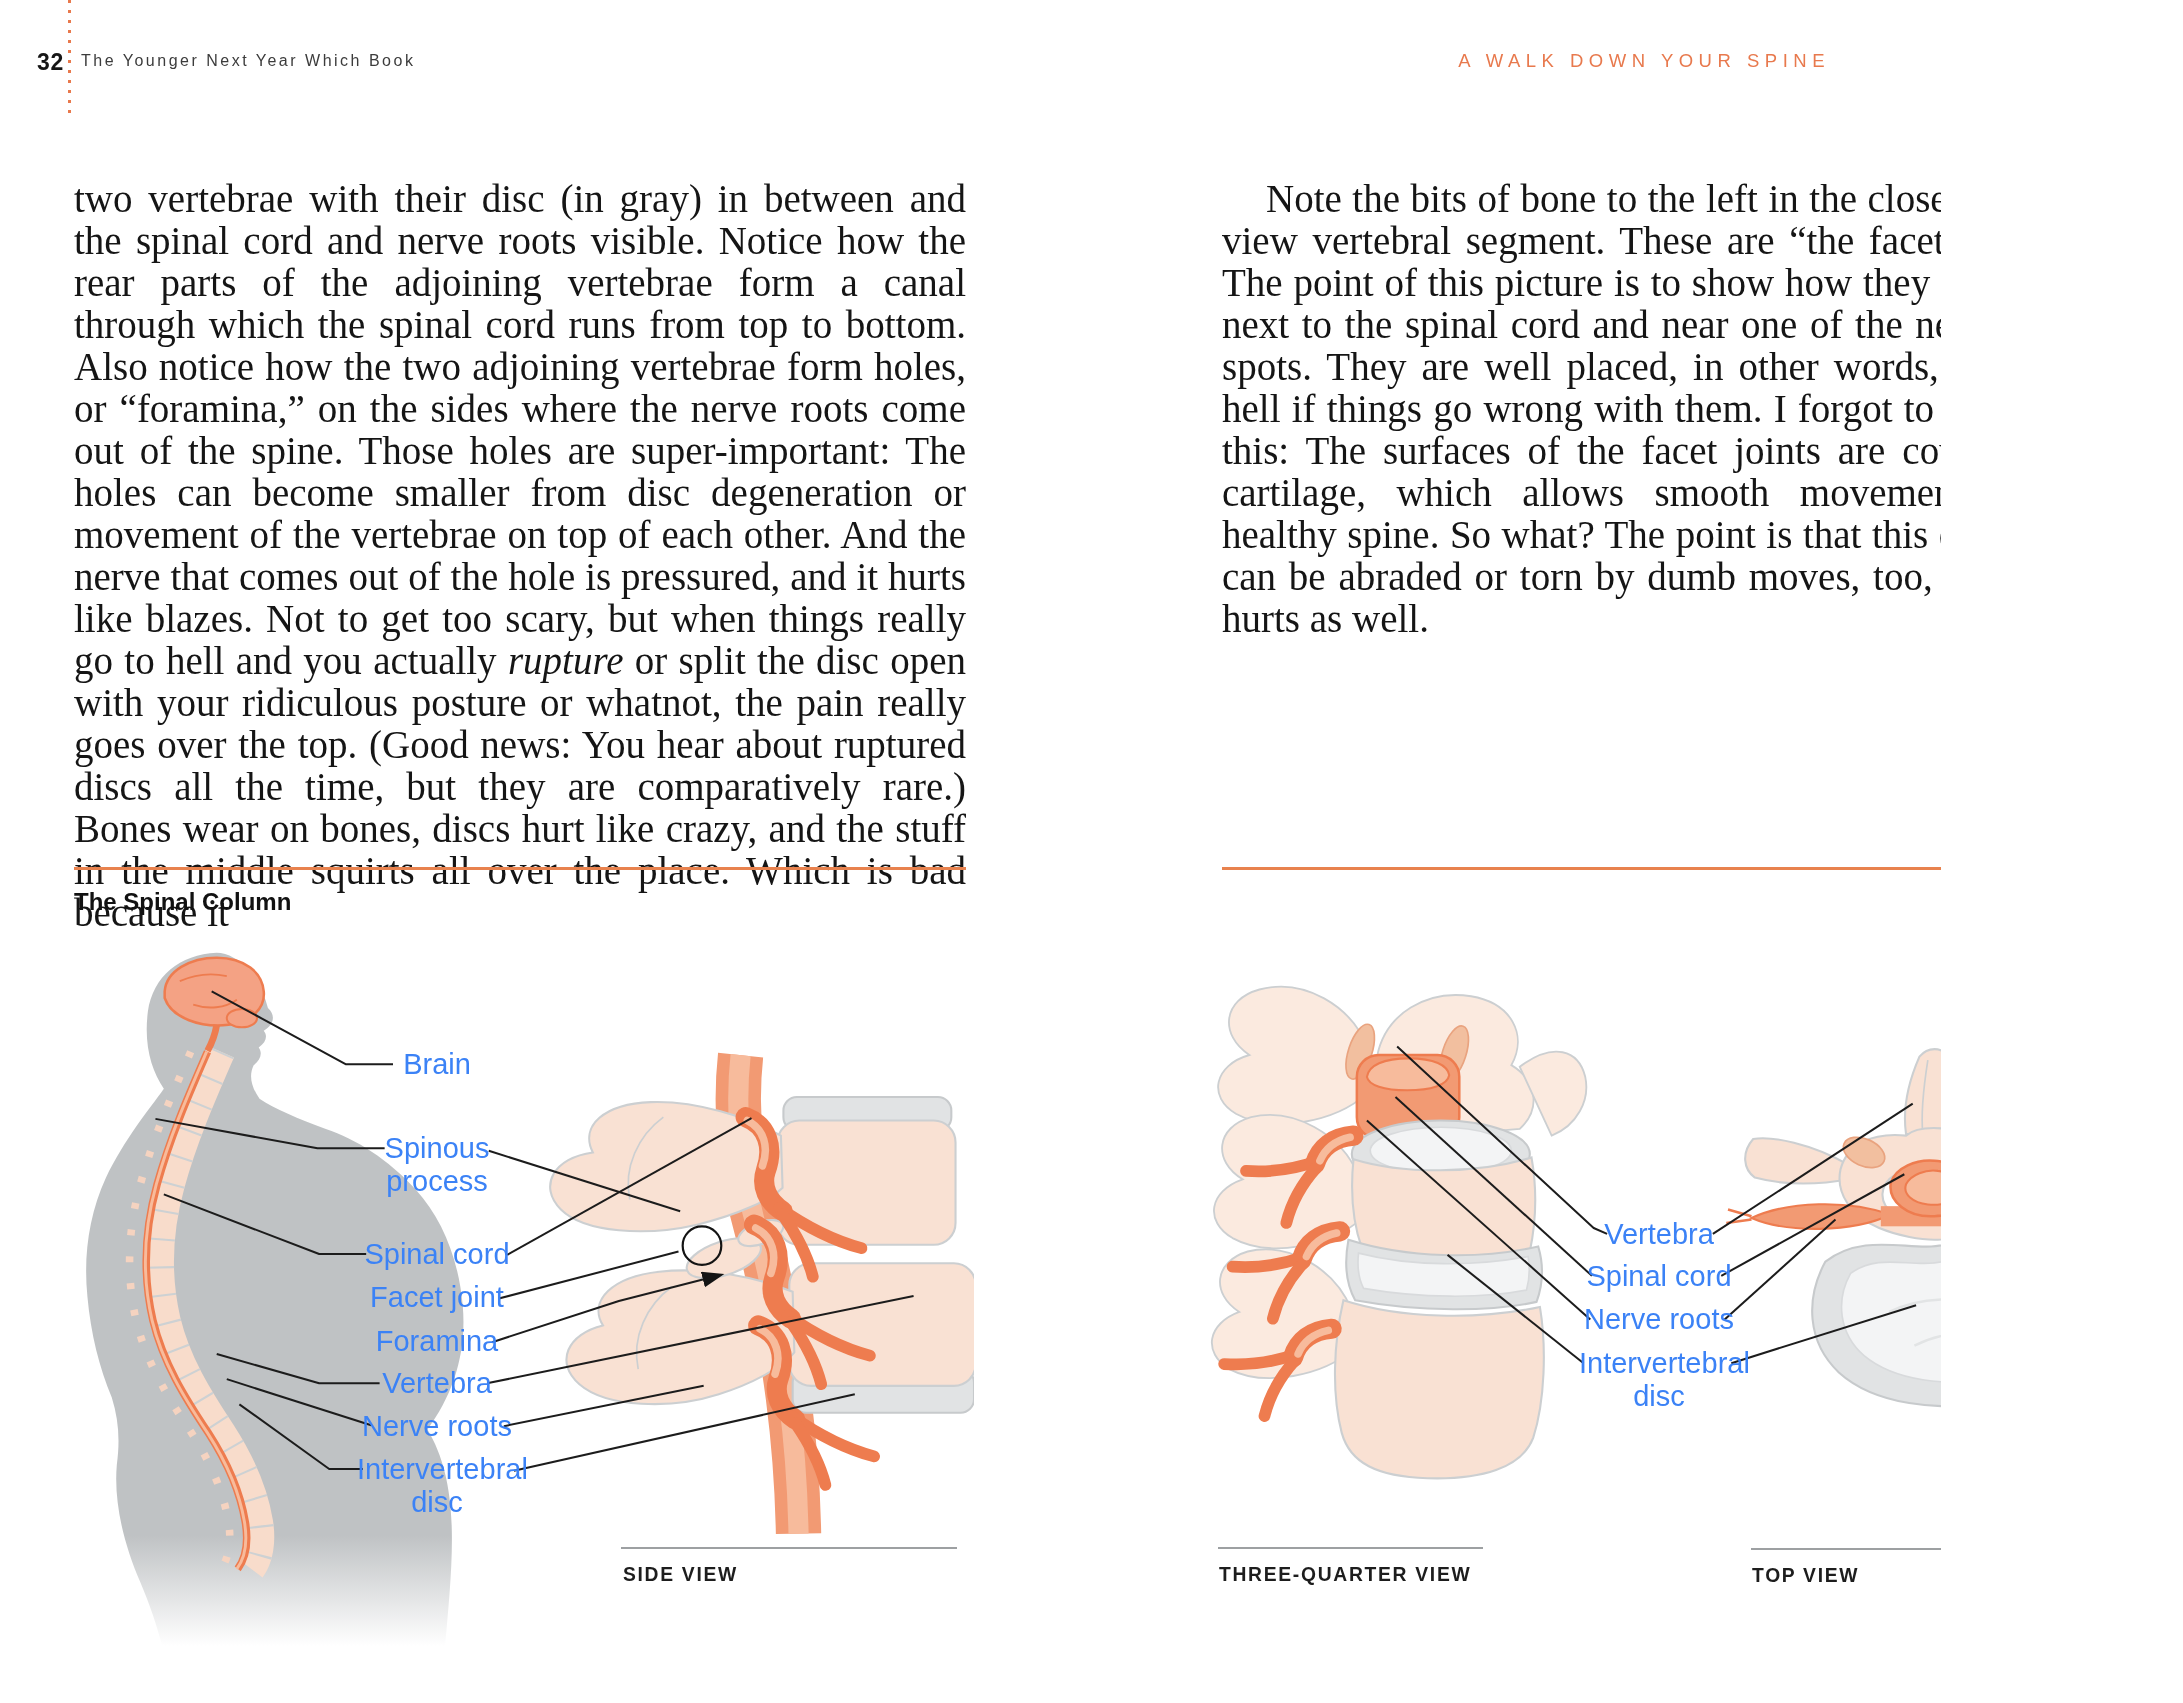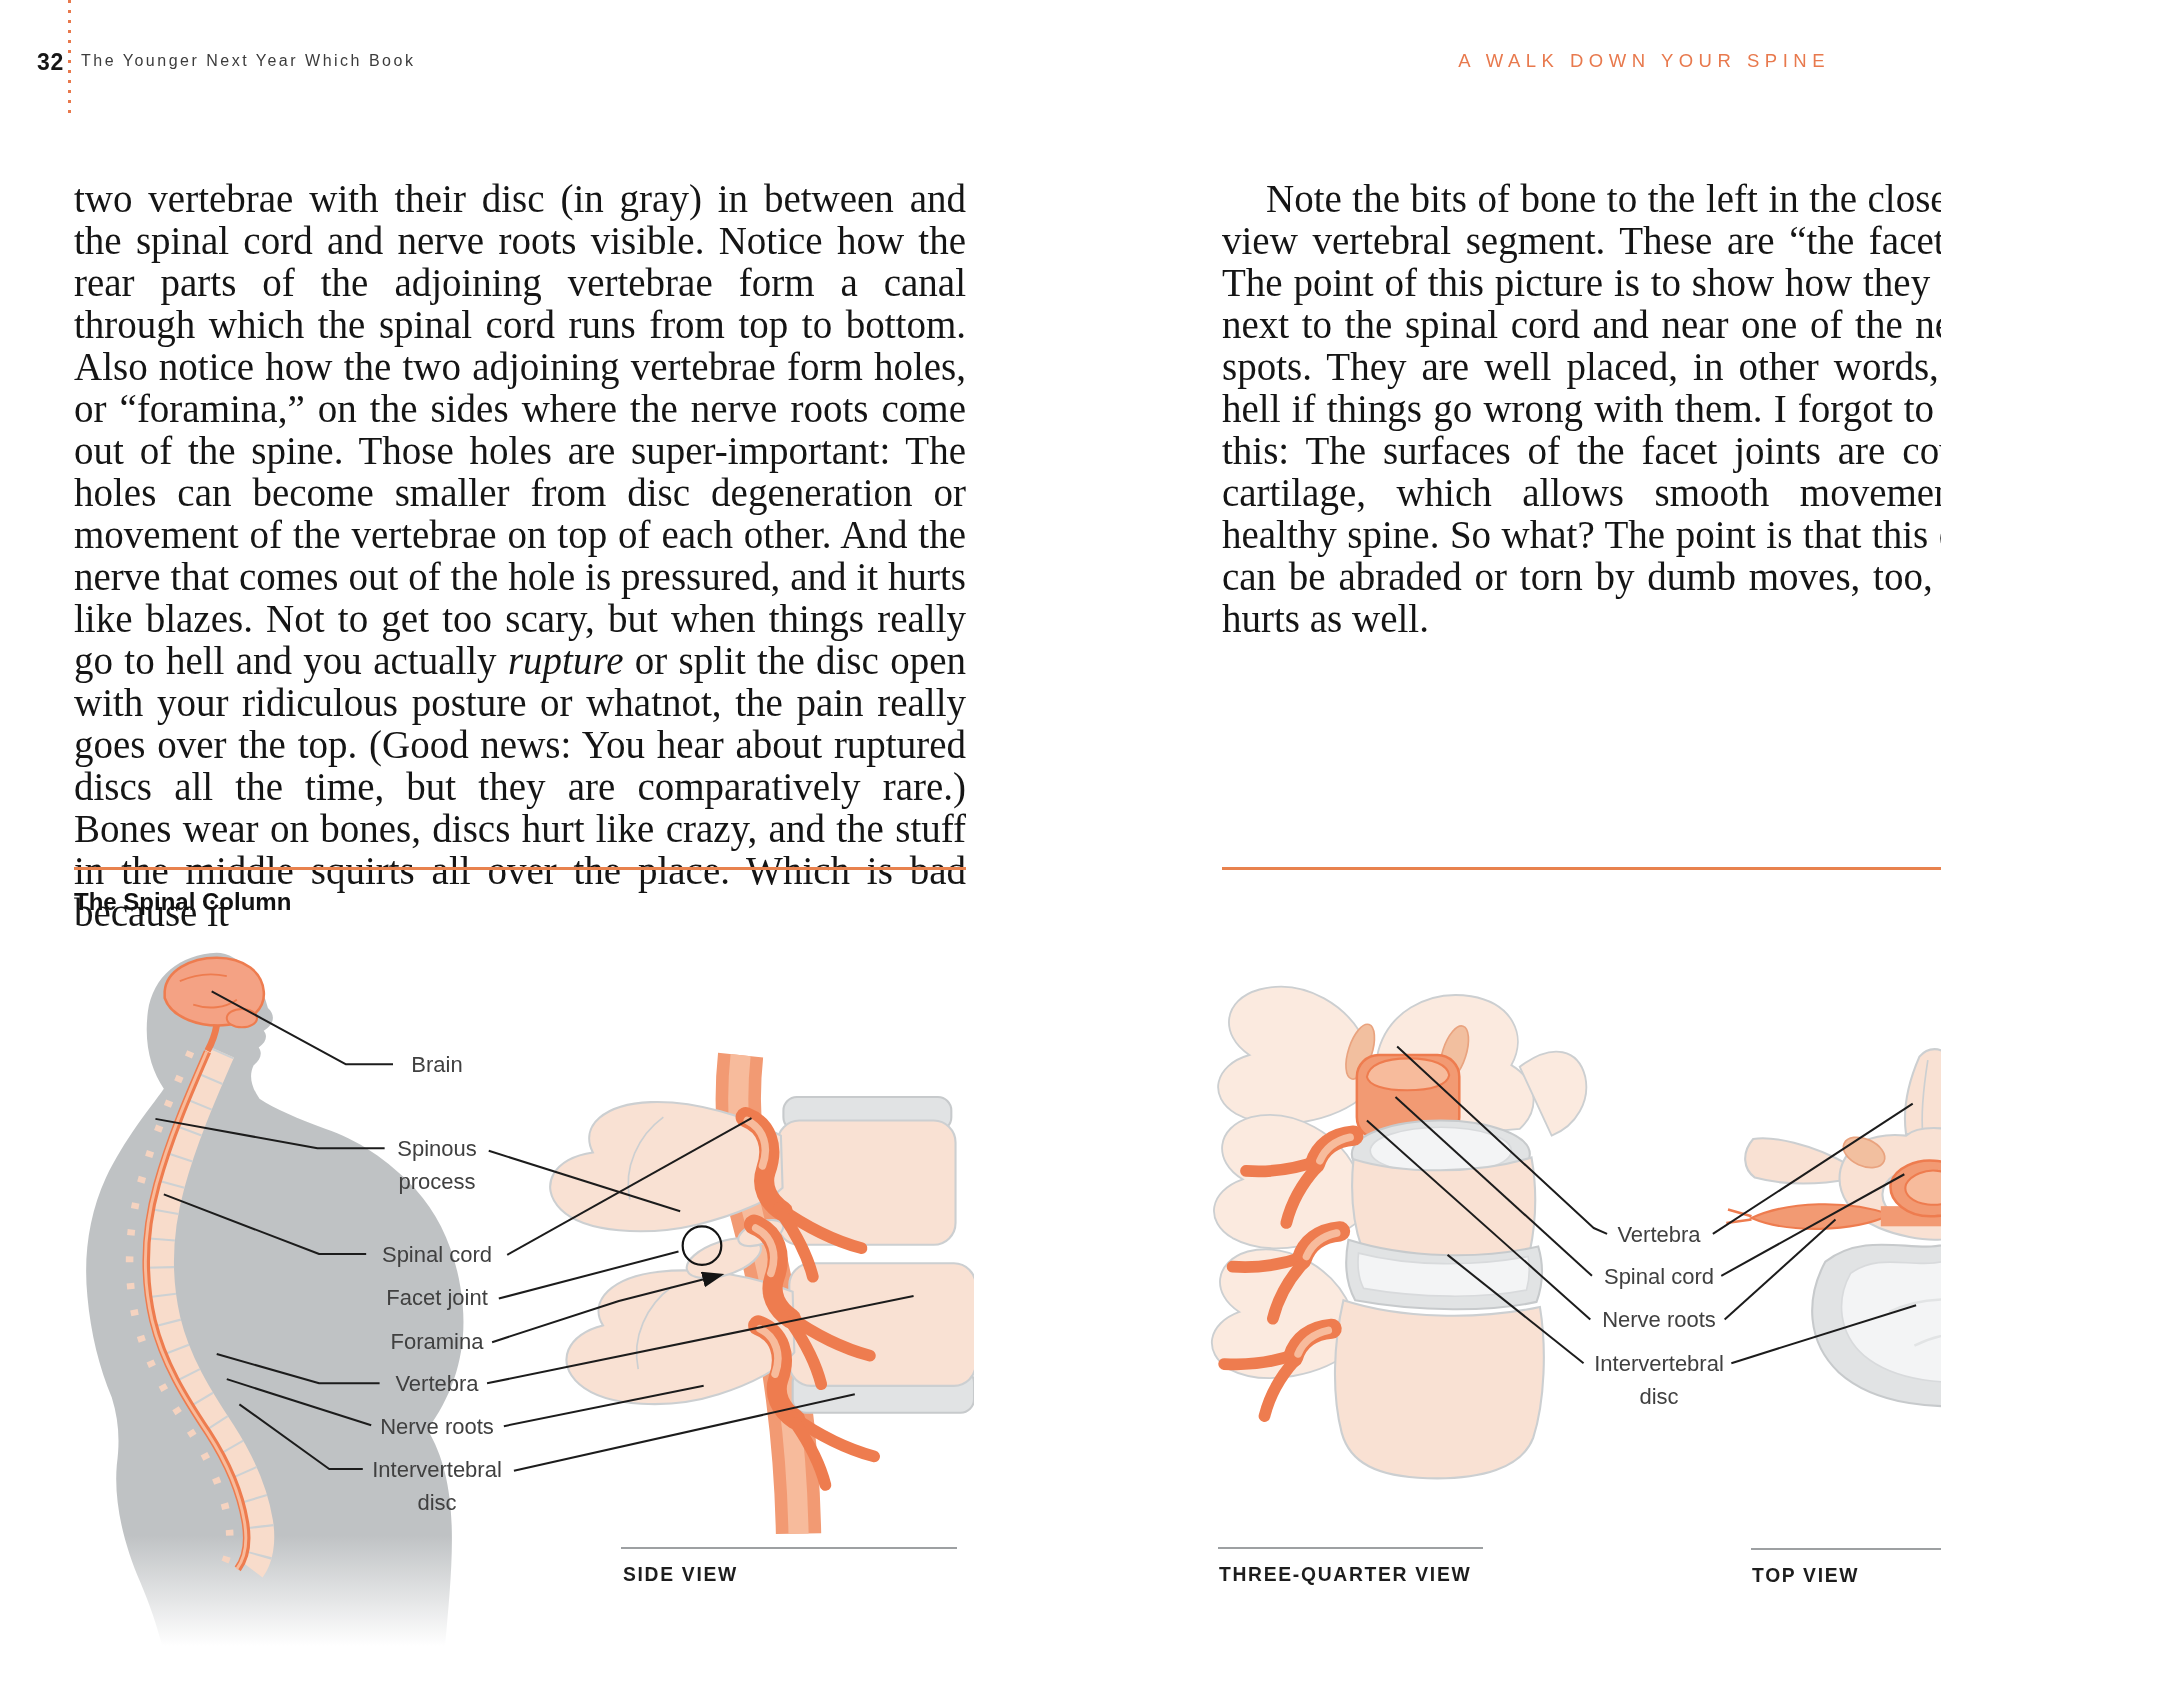--- a/index.html
+++ b/index.html
@@ -20,21 +20,21 @@
   .bodytext p.indent{text-indent:44px;}
   .bodytext em{font-style:italic;}
 
   
   .orule{position:absolute;height:2.5px;background:var(--rule_orange);}
   .figtitle{position:absolute;font-size:24px;font-weight:bold;color:#111;text-align:center;}
   .caprule{position:absolute;height:1.7px;background:var(--caption_rule);}
   .caption{position:absolute;font-size:19.3px;font-weight:bold;letter-spacing:1.7px;color:#1d1d1d;white-space:nowrap;}
 
   
-  .figlabel{position:absolute;width:160px;text-align:center;font-size:22px;line-height:33px;color:#404040;}
+  .figlabel{position:absolute;width:160px;text-align:center;font-size:29px;line-height:33px;color:#3b82f6;}
 
   
   svg.fig{position:absolute;}
   .ln{stroke:#1c1c1c;stroke-width:2.4;fill:none;stroke-linejoin:round;}
   .bone{fill:var(--bone);stroke:var(--bone_outline);stroke-width:2.5;}
   .bonepale{fill:var(--bone_pale);stroke:var(--bone_outline);stroke-width:2.2;}
   .boneline{fill:none;stroke:var(--bone_outline);stroke-width:2;}
   .slot{fill:var(--bone_shade);stroke:#e9a37f;stroke-width:2;}
   .disc{fill:var(--disc);stroke:var(--disc_outline);stroke-width:2.5;}
   .discin{fill:var(--disc_inner);stroke:#d8dadc;stroke-width:2;}

